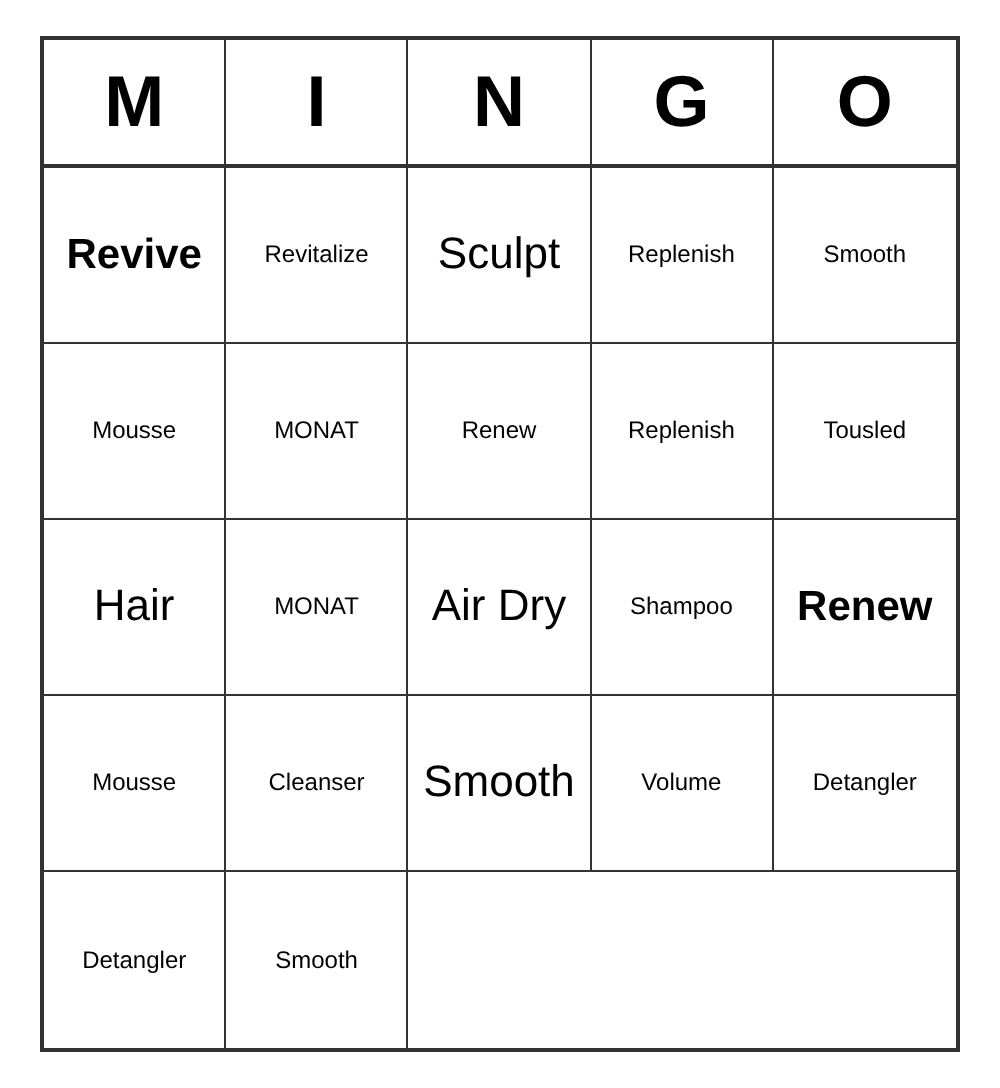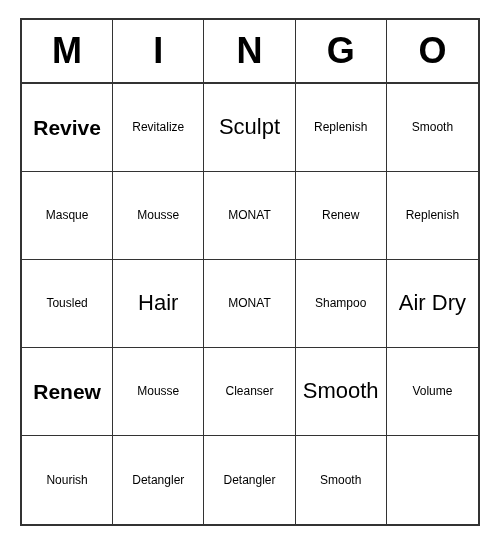--- a/index.html
+++ b/index.html
@@ -89,33 +89,31 @@
       <div class="header-cell">N</div>
       <div class="header-cell">G</div>
       <div class="header-cell">O</div>
     </div>
   <div class="bingo-grid">
   <div class="bingo-cell cell-large">Revive</div>
       <div class="bingo-cell">Revitalize</div>
       <div class="bingo-cell cell-xlarge">Sculpt</div>
       <div class="bingo-cell">Replenish</div>
       <div class="bingo-cell">Smooth</div>
-      <div class="bingo-cell">Masque</div>
       <div class="bingo-cell">Mousse</div>
       <div class="bingo-cell">MONAT</div>
       <div class="bingo-cell">Renew</div>
       <div class="bingo-cell">Replenish</div>
       <div class="bingo-cell">Tousled</div>
       <div class="bingo-cell cell-xlarge">Hair</div>
       <div class="bingo-cell">MONAT</div>
+      <div class="bingo-cell cell-xlarge">Air Dry</div>
       <div class="bingo-cell">Shampoo</div>
-      <div class="bingo-cell cell-xlarge">Air Dry</div>
       <div class="bingo-cell cell-large">Renew</div>
       <div class="bingo-cell">Mousse</div>
       <div class="bingo-cell">Cleanser</div>
       <div class="bingo-cell cell-xlarge">Smooth</div>
       <div class="bingo-cell">Volume</div>
-      <div class="bingo-cell">Nourish</div>
       <div class="bingo-cell">Detangler</div>
       <div class="bingo-cell">Detangler</div>
       <div class="bingo-cell">Smooth</div>
     </div>
 </div>
 
 </body></html>

